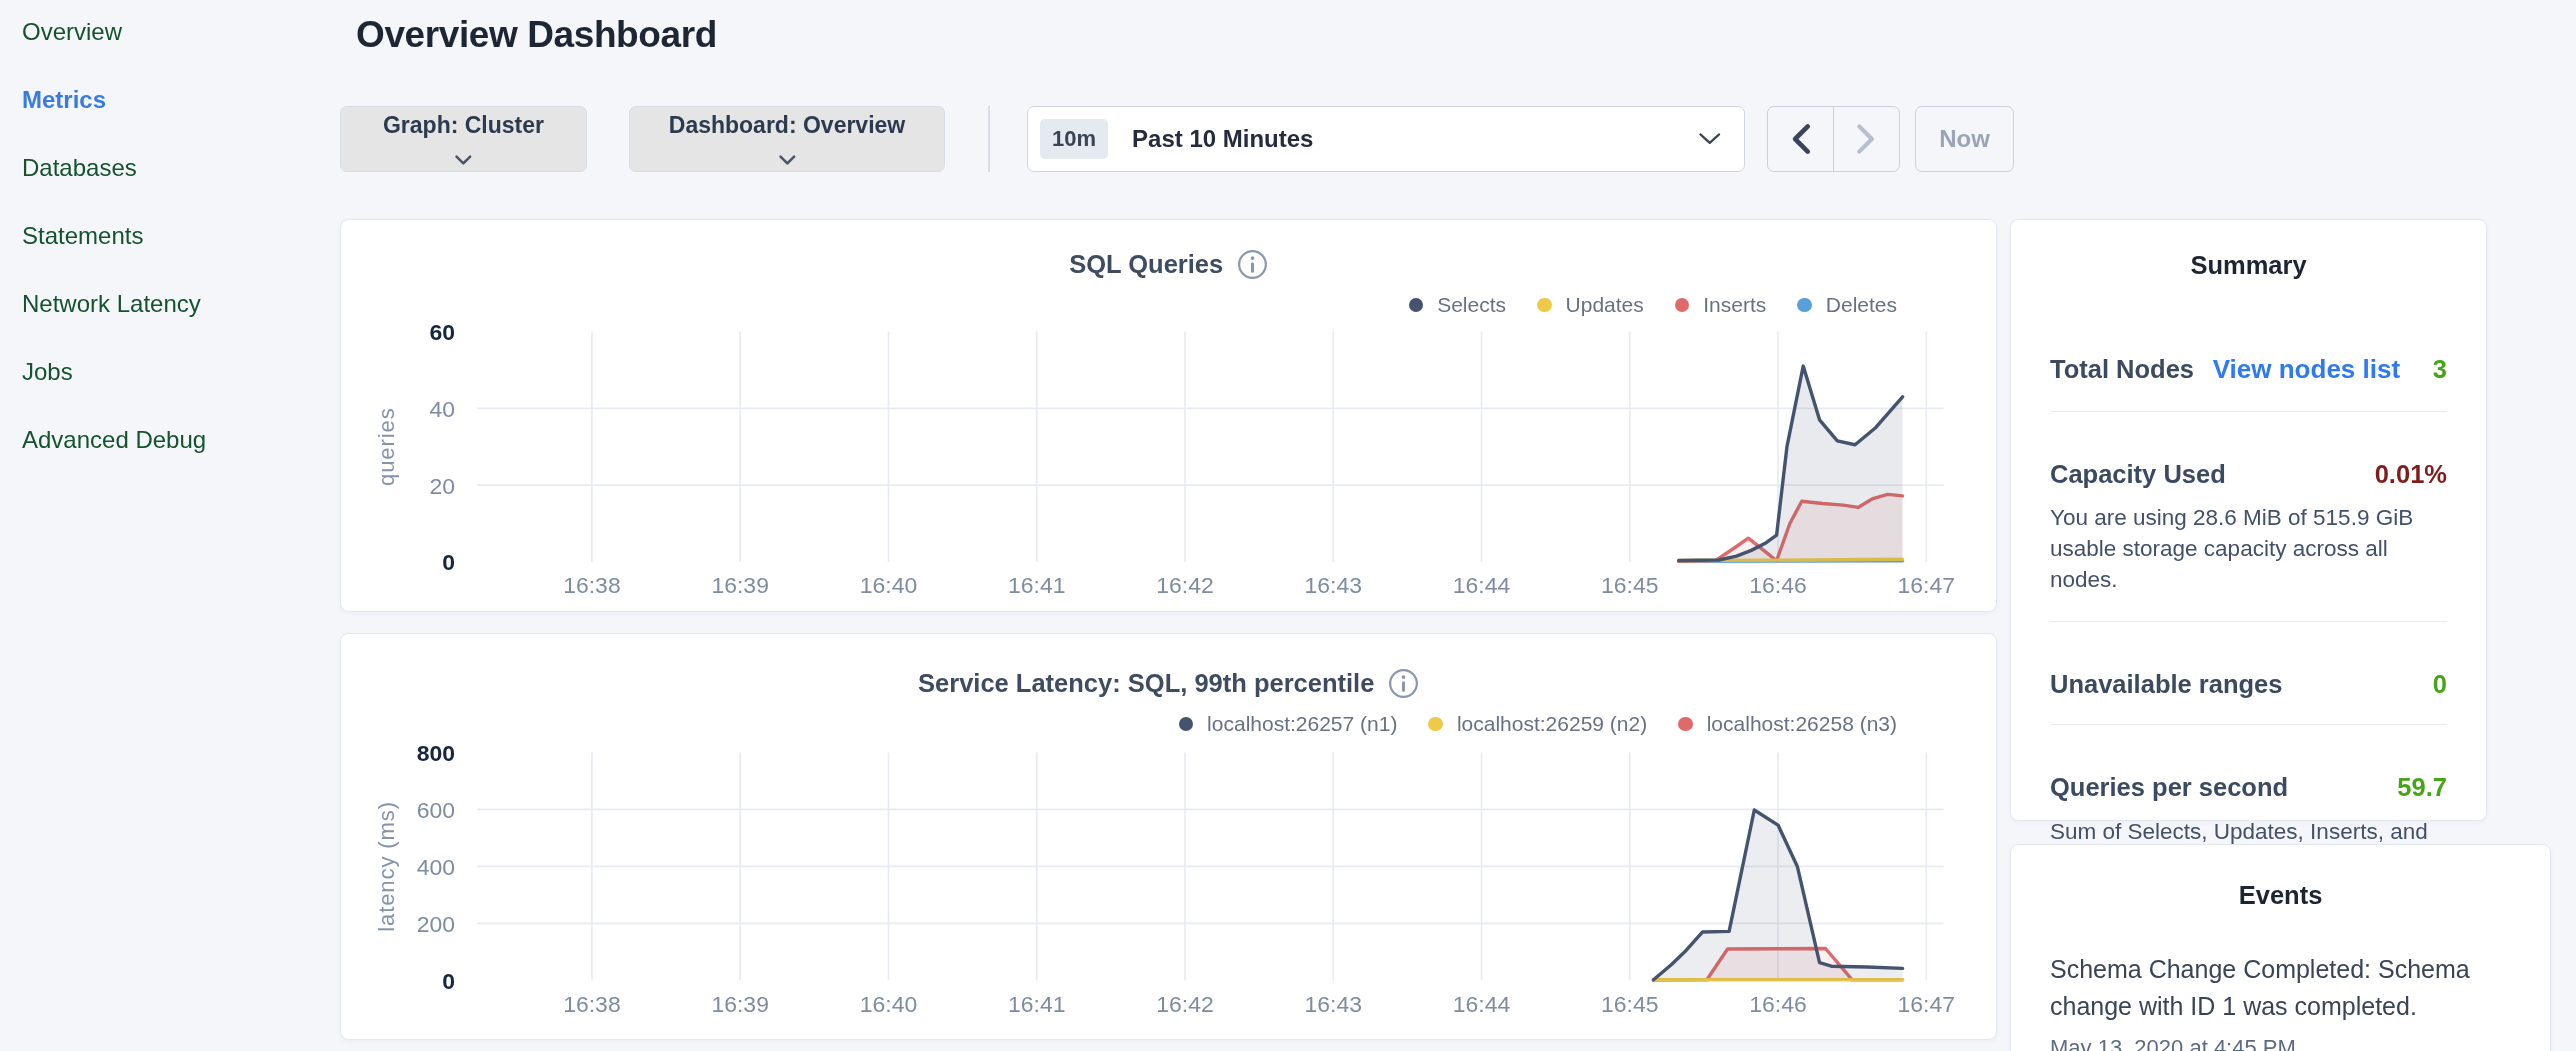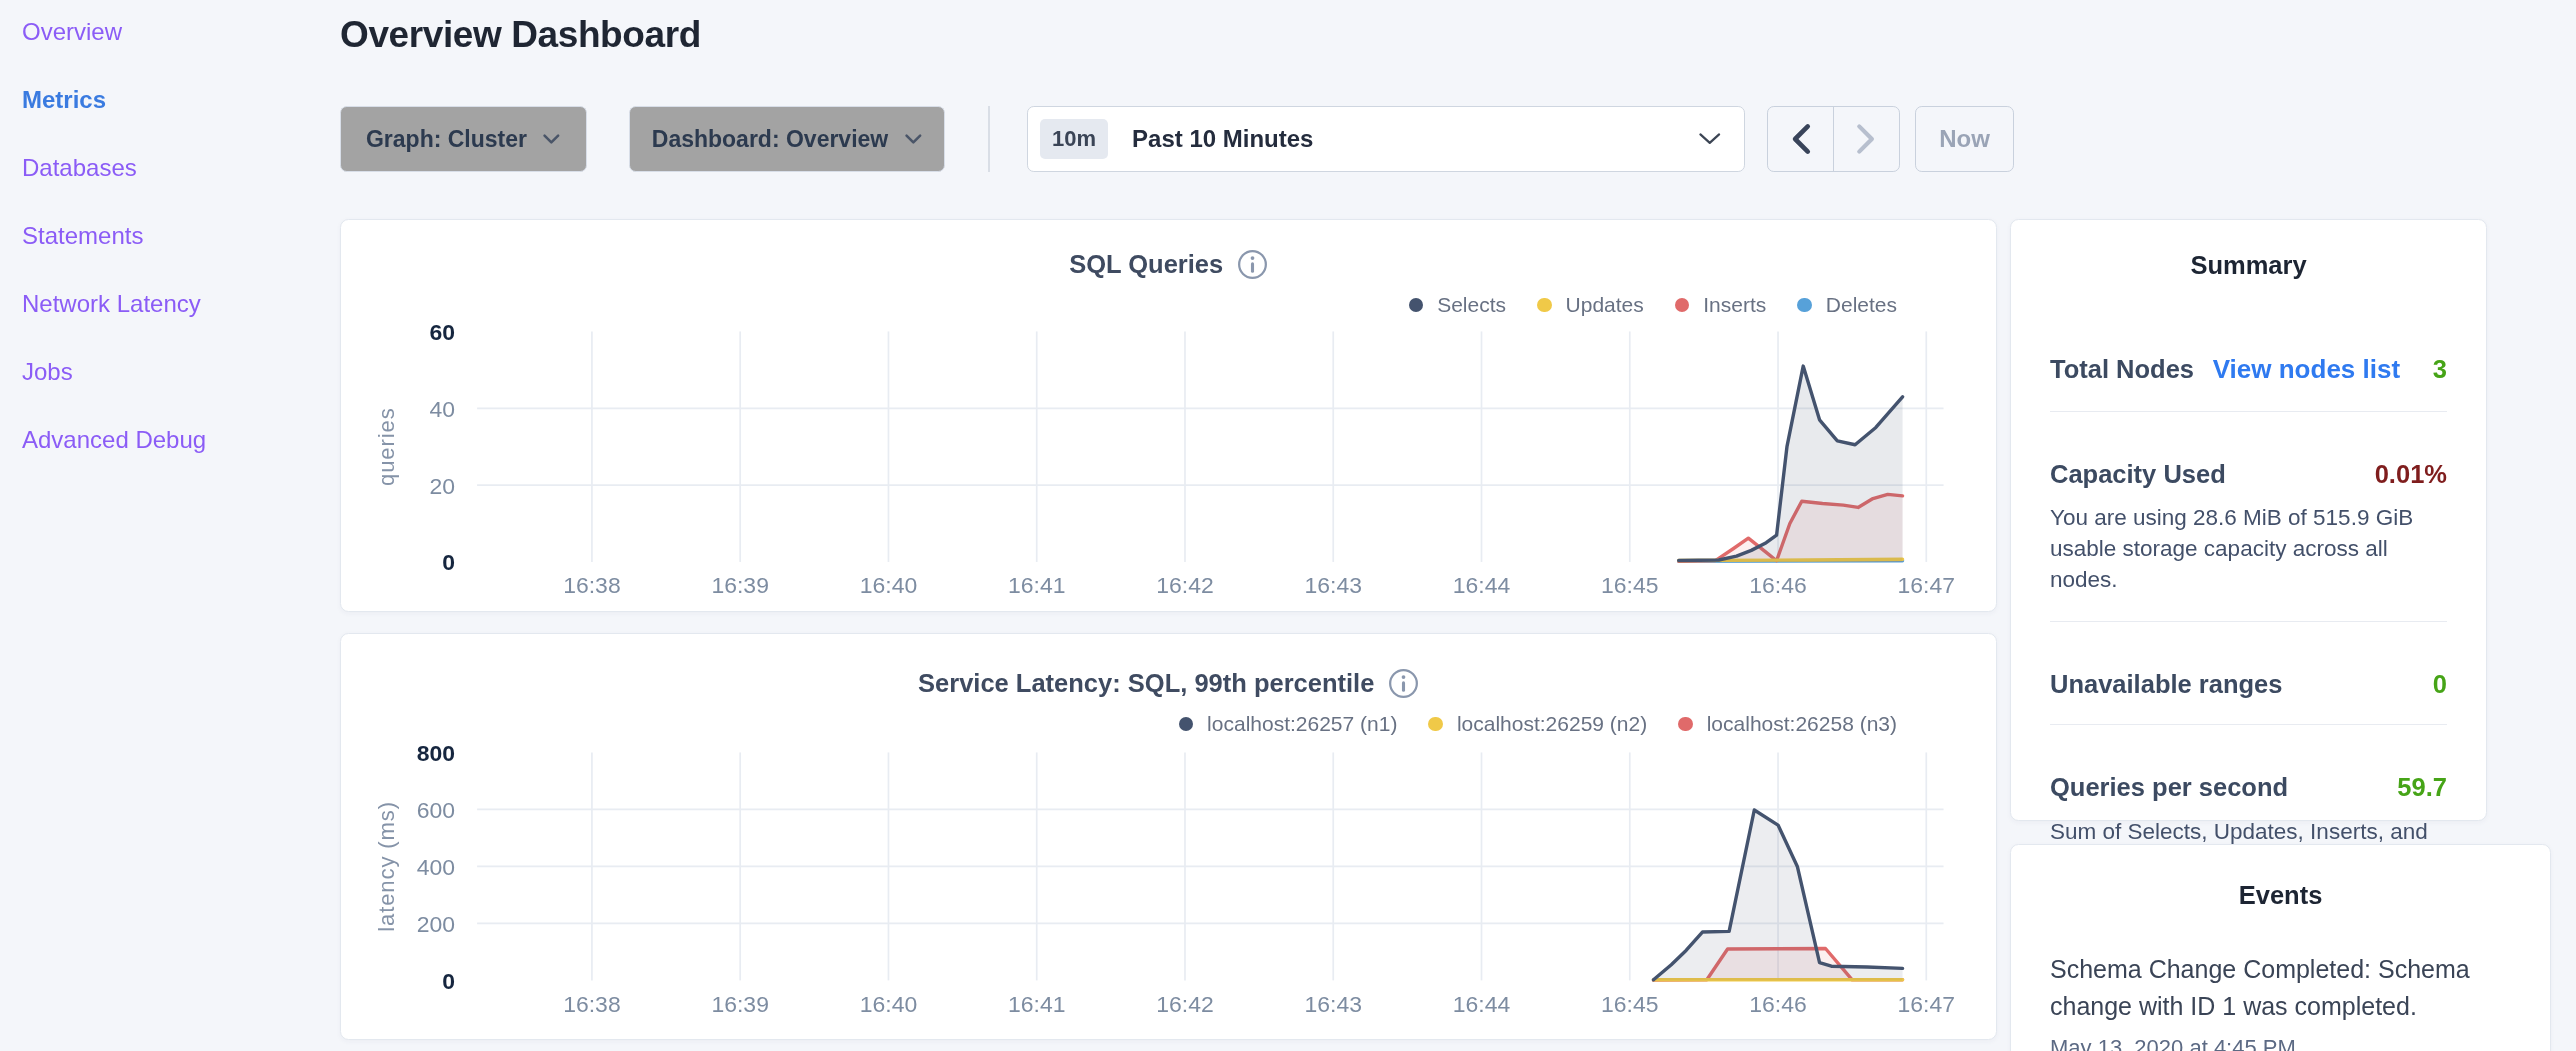--- a/index.html
+++ b/index.html
@@ -7,34 +7,34 @@
   body {
     background:#f4f6fa;
     font-family:"Liberation Sans", sans-serif;
     color:#394a5f;
     position:relative;
   }
   
   .sidebar { position:absolute; left:0; top:0; width:340px; height:1051px; }
   .side-item {
     position:absolute; left:22px; height:39px; line-height:39px;
-    font-size:24px; font-weight:500; color:#8b5cf6; cursor:pointer; white-space:nowrap;
+    font-size:24px; font-weight:500; color:#14532d; cursor:pointer; white-space:nowrap;
   }
   .side-item.active { color:#3a7be0; font-weight:700; }
   
   .page-title {
-    position:absolute; left:340px; top:13.6px;
+    position:absolute; left:356px; top:13.6px;
     font-size:37px; font-weight:600; color:#1f2633; letter-spacing:-0.4px;
   }
   
   .ctrl { position:absolute; top:106px; height:66px; }
   .dropdown {
-    background:#a3a3a3; border:1.7px solid #d8dee8; border-radius:6.8px;
+    background:#e5e5e5; border:1.7px solid #d8dee8; border-radius:6.8px;
     display:flex; align-items:center; justify-content:center; gap:15.3px;
-    font-size:23px; font-weight:700; color:#2c3a4f; cursor:pointer;
+    font-size:23px; font-weight:700; color:#2c3a4f; cursor:pointer;flex-direction:column;
   }
   .vdivider { position:absolute; top:106px; width:1.7px; height:66px; background:#d9dee6; }
   .timebox {
     background:#fff; border:1.7px solid #cfd6e0; border-radius:6.8px;
     display:flex; align-items:center; cursor:pointer; padding:0 22px 0 12px;text-align:right;
   }
   .timechip {
     background:#e5e9f0; border-radius:5.1px; padding:6.8px 12px;
     font-size:22px; font-weight:700; color:#3a4456;
   }

